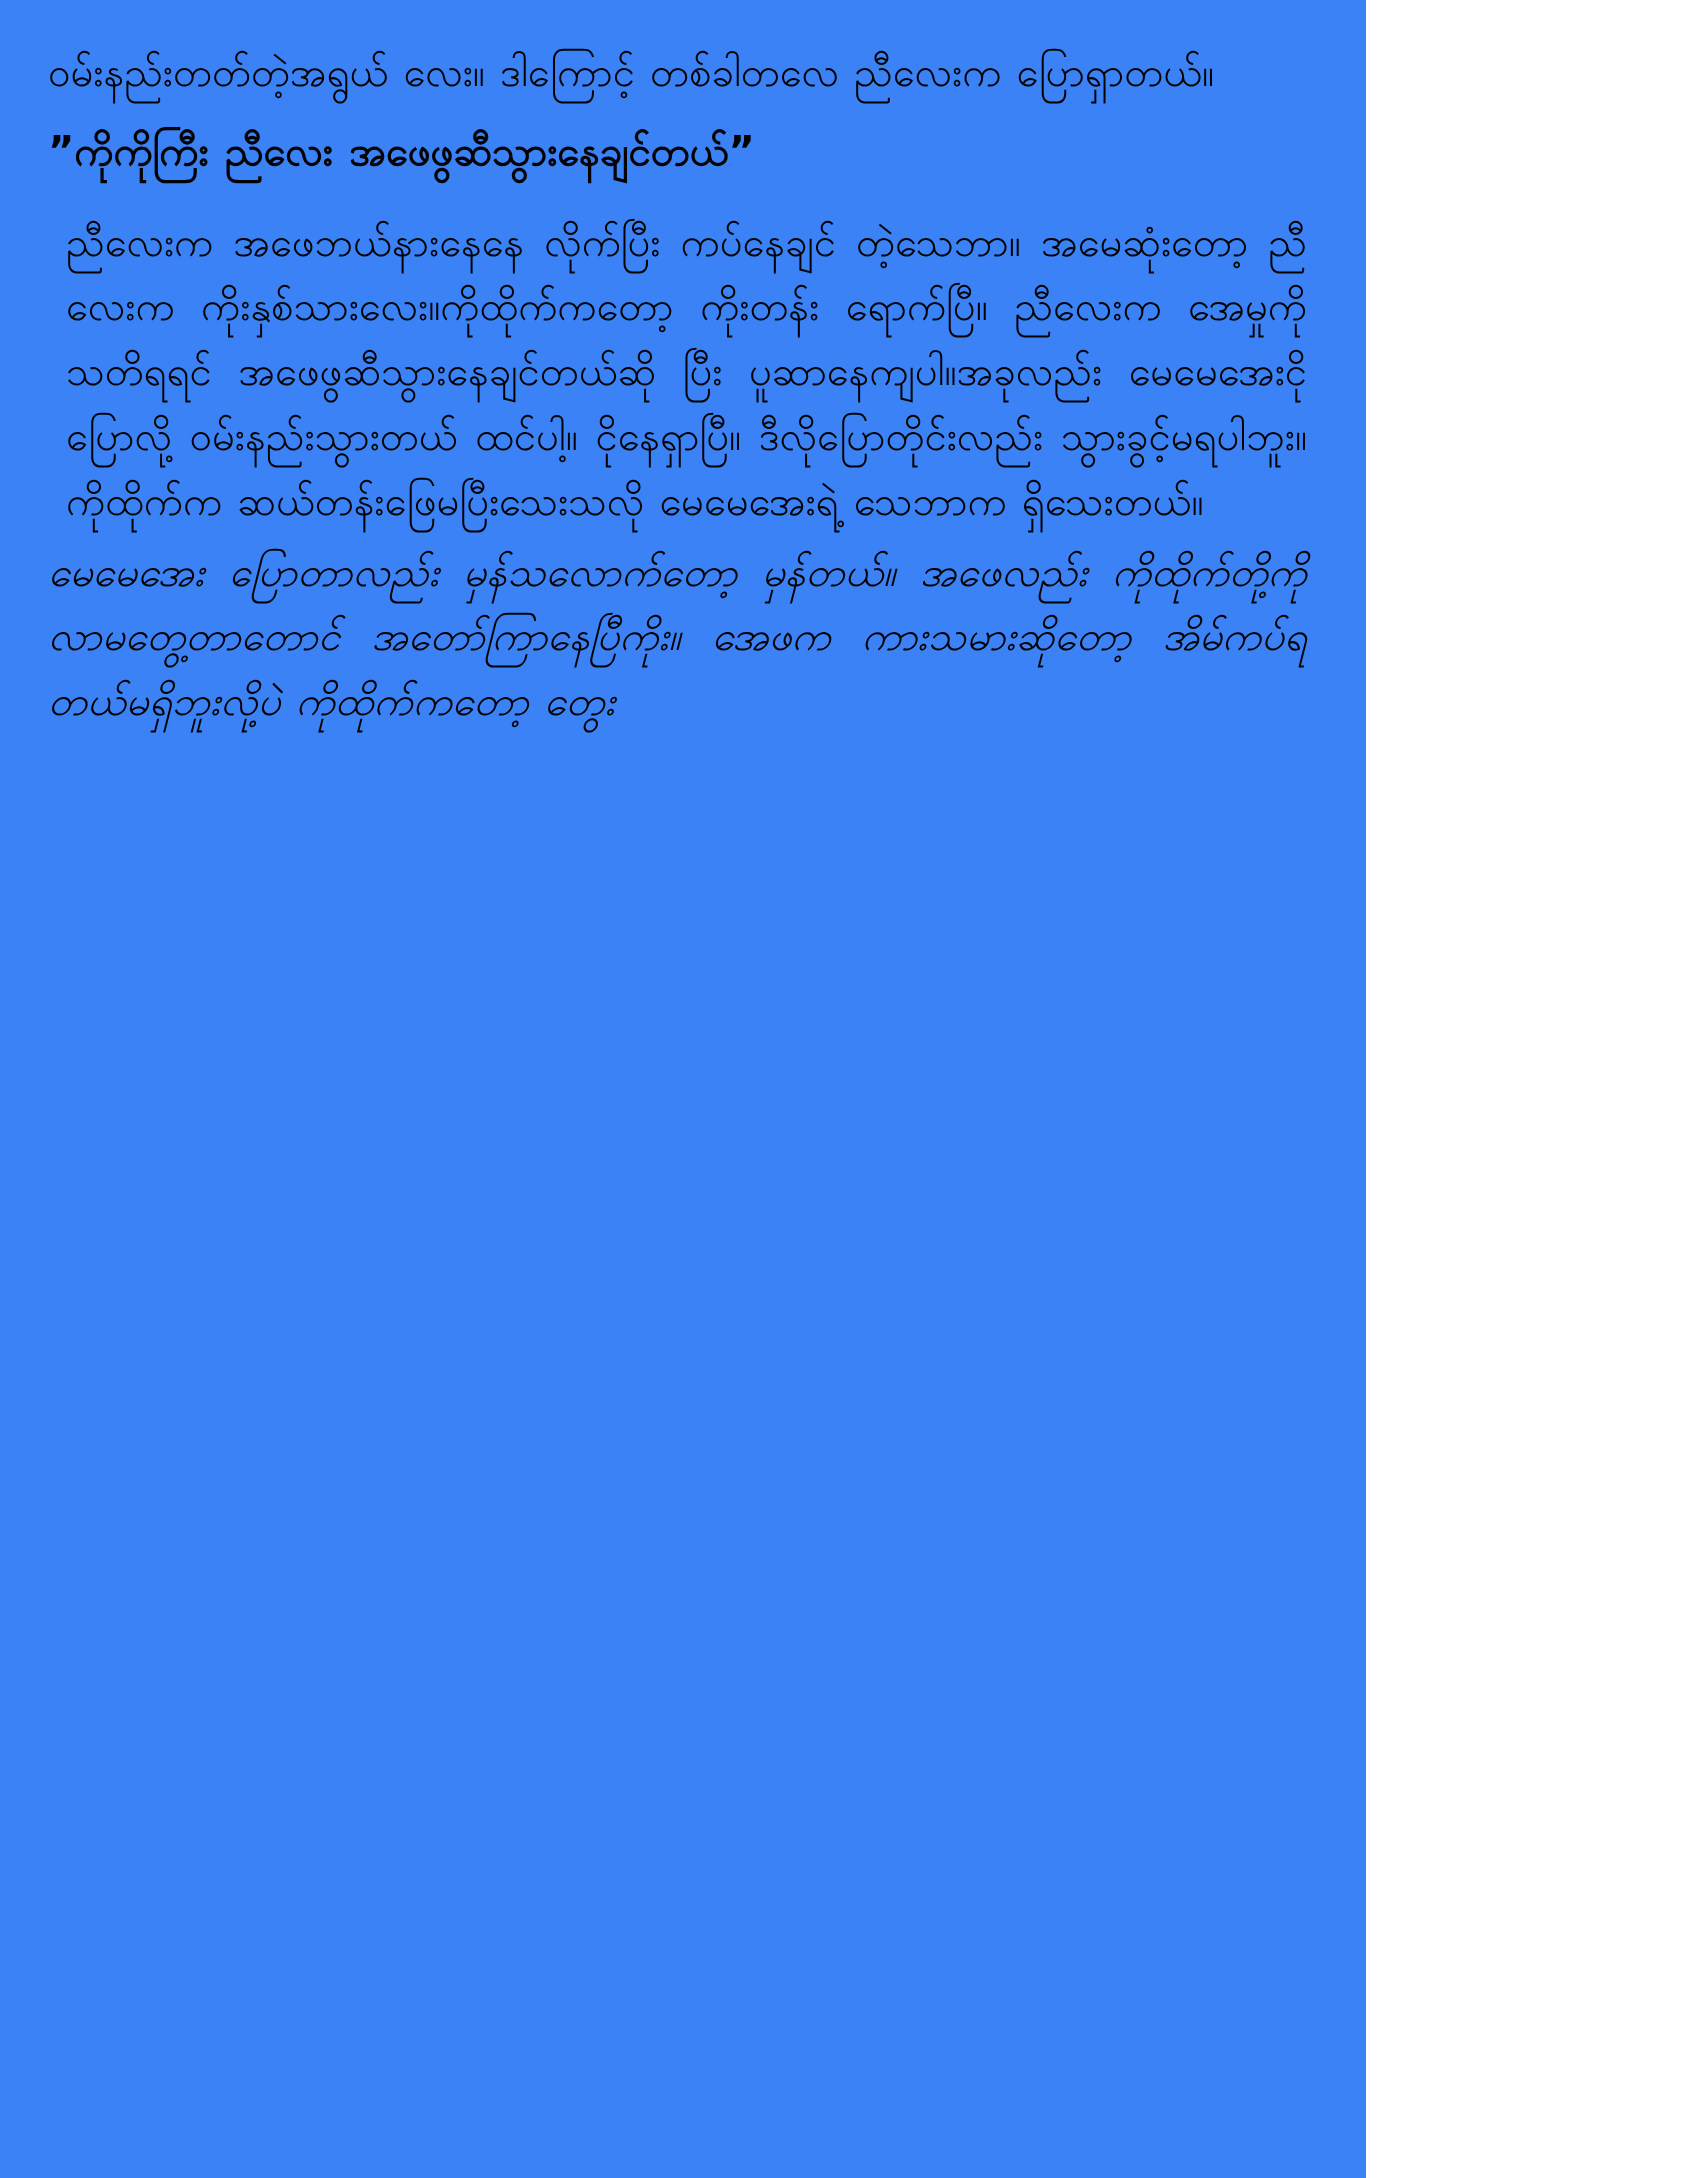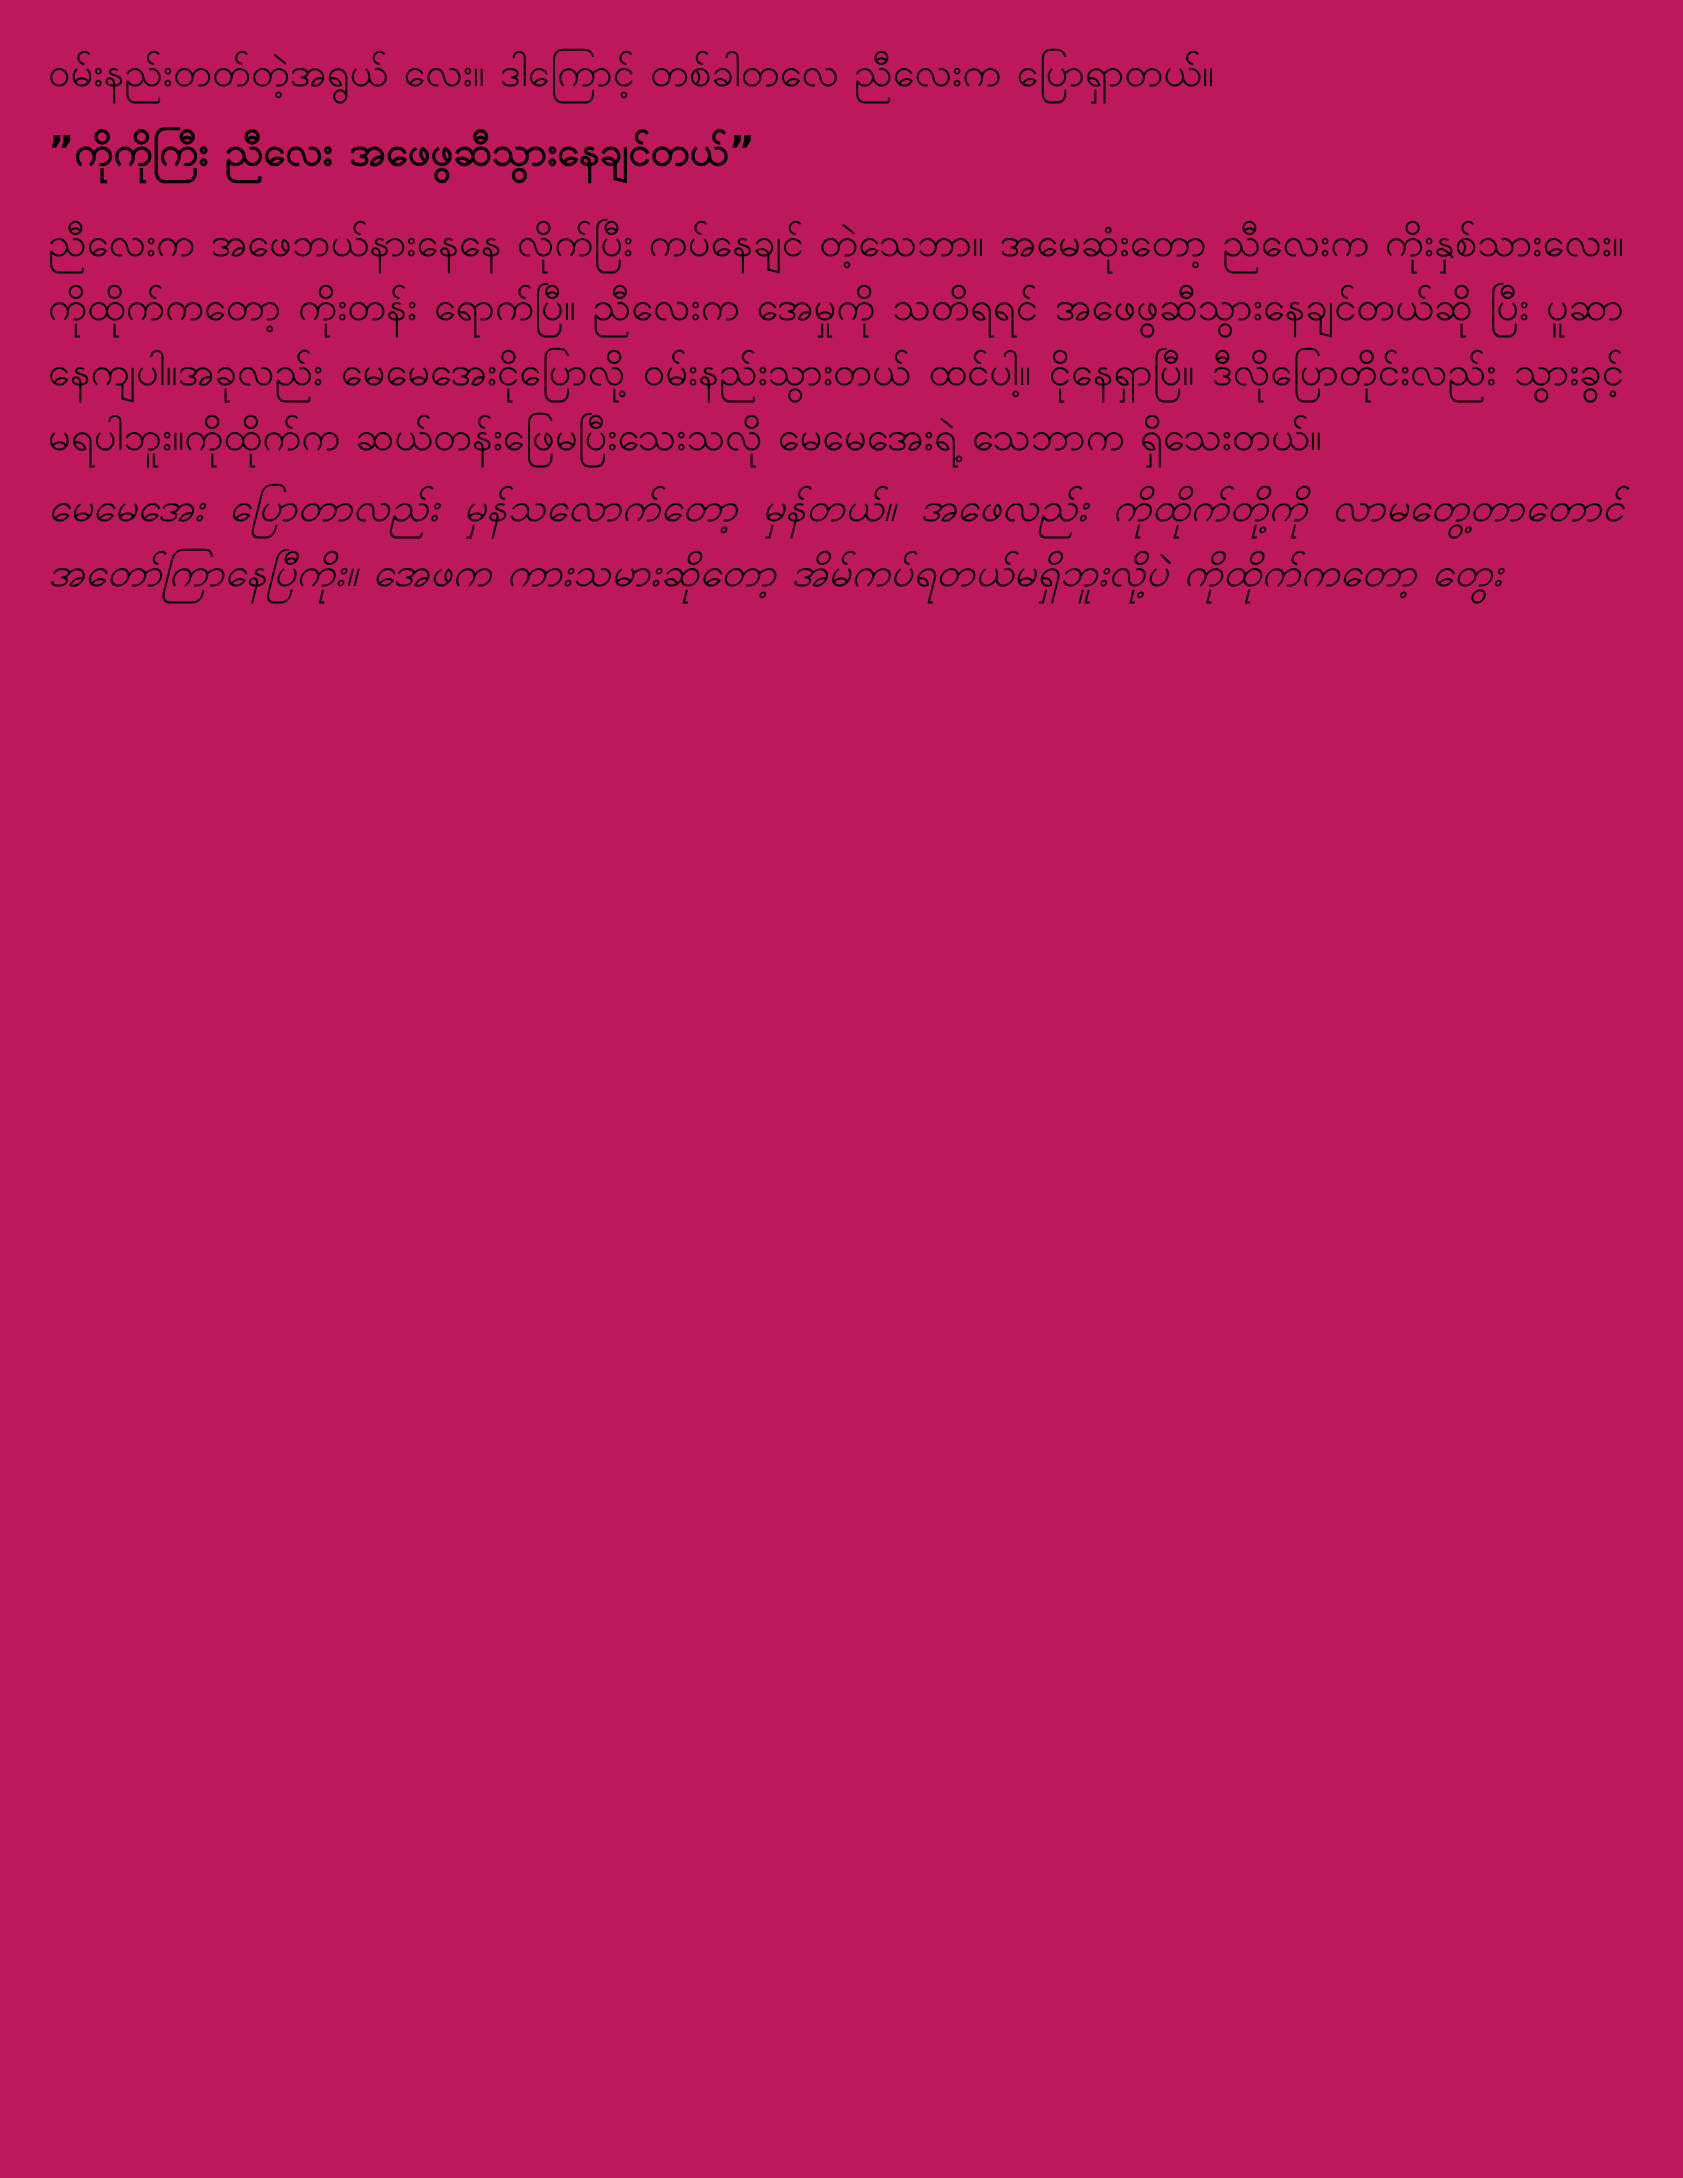--- a/index.html
+++ b/index.html
@@ -8,24 +8,24 @@
     background: #ffffff;
   }
   body {
     width: 1683px;
     min-height: 2178px;
     font-family: "DejaVu Sans", "Liberation Sans", sans-serif;
     color: #000000;
   }
   .page {
     box-sizing: border-box;
-    width: 1683px;
+    width: 1366px;
     min-height: 2178px;
     padding: 40px 59px 20px 48px;
-    background: #be185d;
+    background: #3b82f6;
   }
   .para {
     font-size: 40px;
     line-height: 1.62;
     margin: 0 0 14px 0;
     text-align: justify;
     text-justify: inter-word;
     word-spacing: 0.06em;
     color: #000000;
     font-weight: 500;
@@ -33,20 +33,21 @@
   .para:last-child {
     margin-bottom: 0;
     font-style: italic;
   }
   .para.dialogue {
     text-align: left;
     font-weight: bold;
   }
   .para.tight {
     margin-bottom: 6px;
+    margin-left: 18px;
   }
   .para.spaced {
     margin-bottom: 26px;
   }
   .para.narrow {
     text-align: justify;
   }
 </style>
 </head>
 <body>

